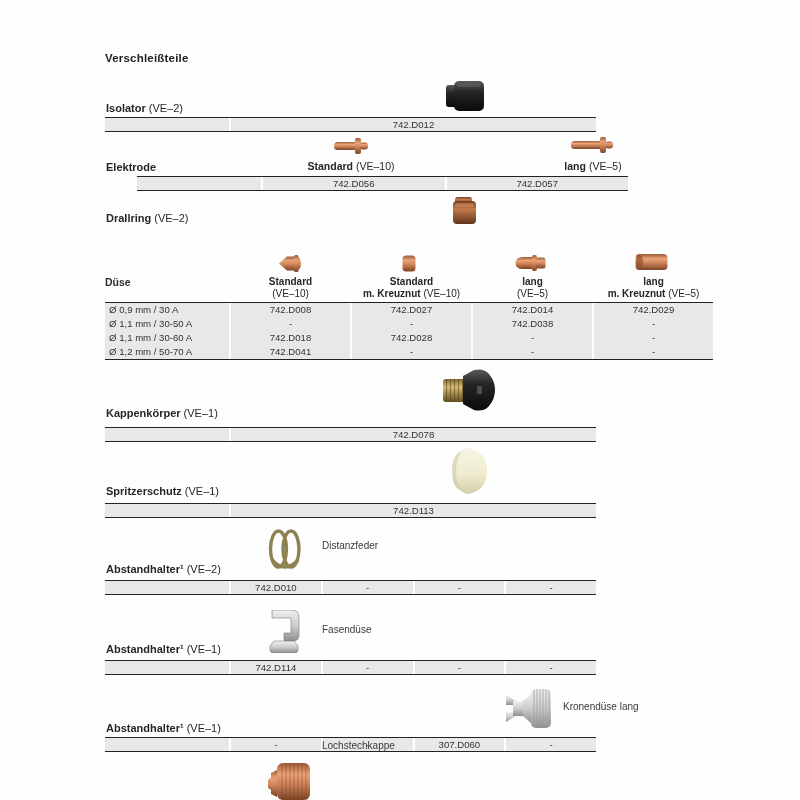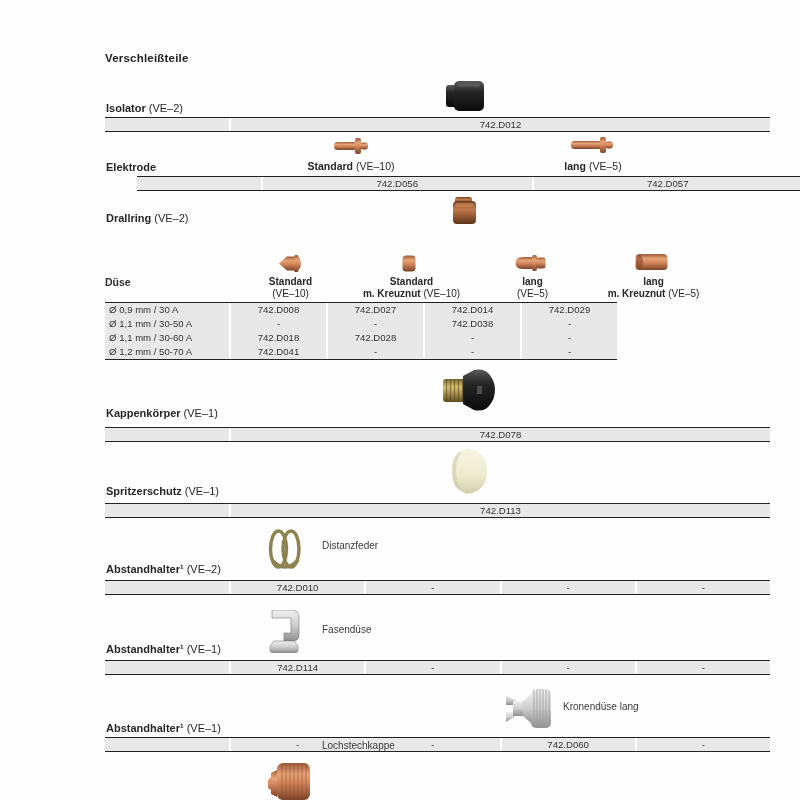--- a/index.html
+++ b/index.html
@@ -17,21 +17,21 @@
   .sec-label .lbl-reg{font-weight:400;margin-left:3px;}
 
   .variant-label{font-size:10.5px;text-align:center;color:#262626;white-space:nowrap;}
   .variant-label .lbl-bold{font-weight:700;}
   .variant-label .lbl-reg{font-weight:400;margin-left:3px;}
 
   .caption{font-size:10px;color:#3a3a3a;white-space:nowrap;}
 
   
   .row{
-    left:105px;width:665px;display:grid;column-gap:2px;
+    left:105px;width:491px;display:grid;column-gap:2px;
     border-top:1.6px solid #222;border-bottom:1.6px solid #222;
     height:15px;background:#ffffff;
   }
   .cols-1{grid-template-columns:124px 1fr;}
   .cols-2{grid-template-columns:124px 1fr 1fr;margin-left:32px;}
   .cols-4{grid-template-columns:124px repeat(4,1fr);}
   .cell{
     background:#e8e8e8;display:flex;align-items:center;justify-content:center;
     font-size:9.6px;color:#333;line-height:1;overflow:hidden;
   }
@@ -39,21 +39,21 @@
   
   .duese-header{
     left:105px;top:276px;width:608px;display:grid;column-gap:2px;
     grid-template-columns:124px repeat(4,1fr);height:26px;
   }
   .duese-header .hcell{text-align:center;font-size:10px;line-height:12px;color:#262626;}
   .duese-header .hcell .h1{font-weight:700;}
   .duese-header .hcell .h2 b{font-weight:700;margin-top:44px;}
   .duese-header .lblcell{text-align:left;font-size:10.5px;font-weight:700;}
   .duese-grid{
-    left:105px;top:302px;width:512px;display:grid;column-gap:2px;
+    left:105px;top:302px;width:608px;display:grid;column-gap:2px;
     grid-template-columns:124px repeat(4,1fr);grid-auto-rows:14px;
     border-top:1.6px solid #222;border-bottom:1.6px solid #222;
   }
   .duese-grid .cell{font-size:9.6px;}
   .duese-grid .rowlabel{justify-content:flex-start;padding-left:4px;}
 
   svg{display:block;}
 </style>
 </head>
 <body>
@@ -317,21 +317,21 @@
     </svg>
   </div>
   <div class="abs caption" style="left:563px;top:701px">Kronendüse lang</div>
   <div class="abs sec-label" style="top:722px">
     <span class="lbl-bold">Abstandhalter¹</span><span class="lbl-reg">(VE–1)</span>
   </div>
   <div class="abs row cols-4" style="top:737px">
     <div class="cell"></div>
     <div class="cell">-</div>
     <div class="cell">-</div>
-    <div class="cell">742.D060</div>
+    <div class="cell">307.D060</div>
     <div class="cell">-</div>
   </div>
 
   <div class="abs" style="left:268px;top:763px">
     <svg width="42" height="37">
       <rect x="9" y="0" width="33" height="37" rx="6" fill="url(#gCopper)"></rect>
       <g stroke="#7c4426" stroke-width="1" opacity="0.45">
         <line x1="14" y1="1" x2="14" y2="37"></line>
           <line x1="18" y1="0" x2="18" y2="37"></line>
         <line x1="22" y1="0" x2="22" y2="37"></line>

